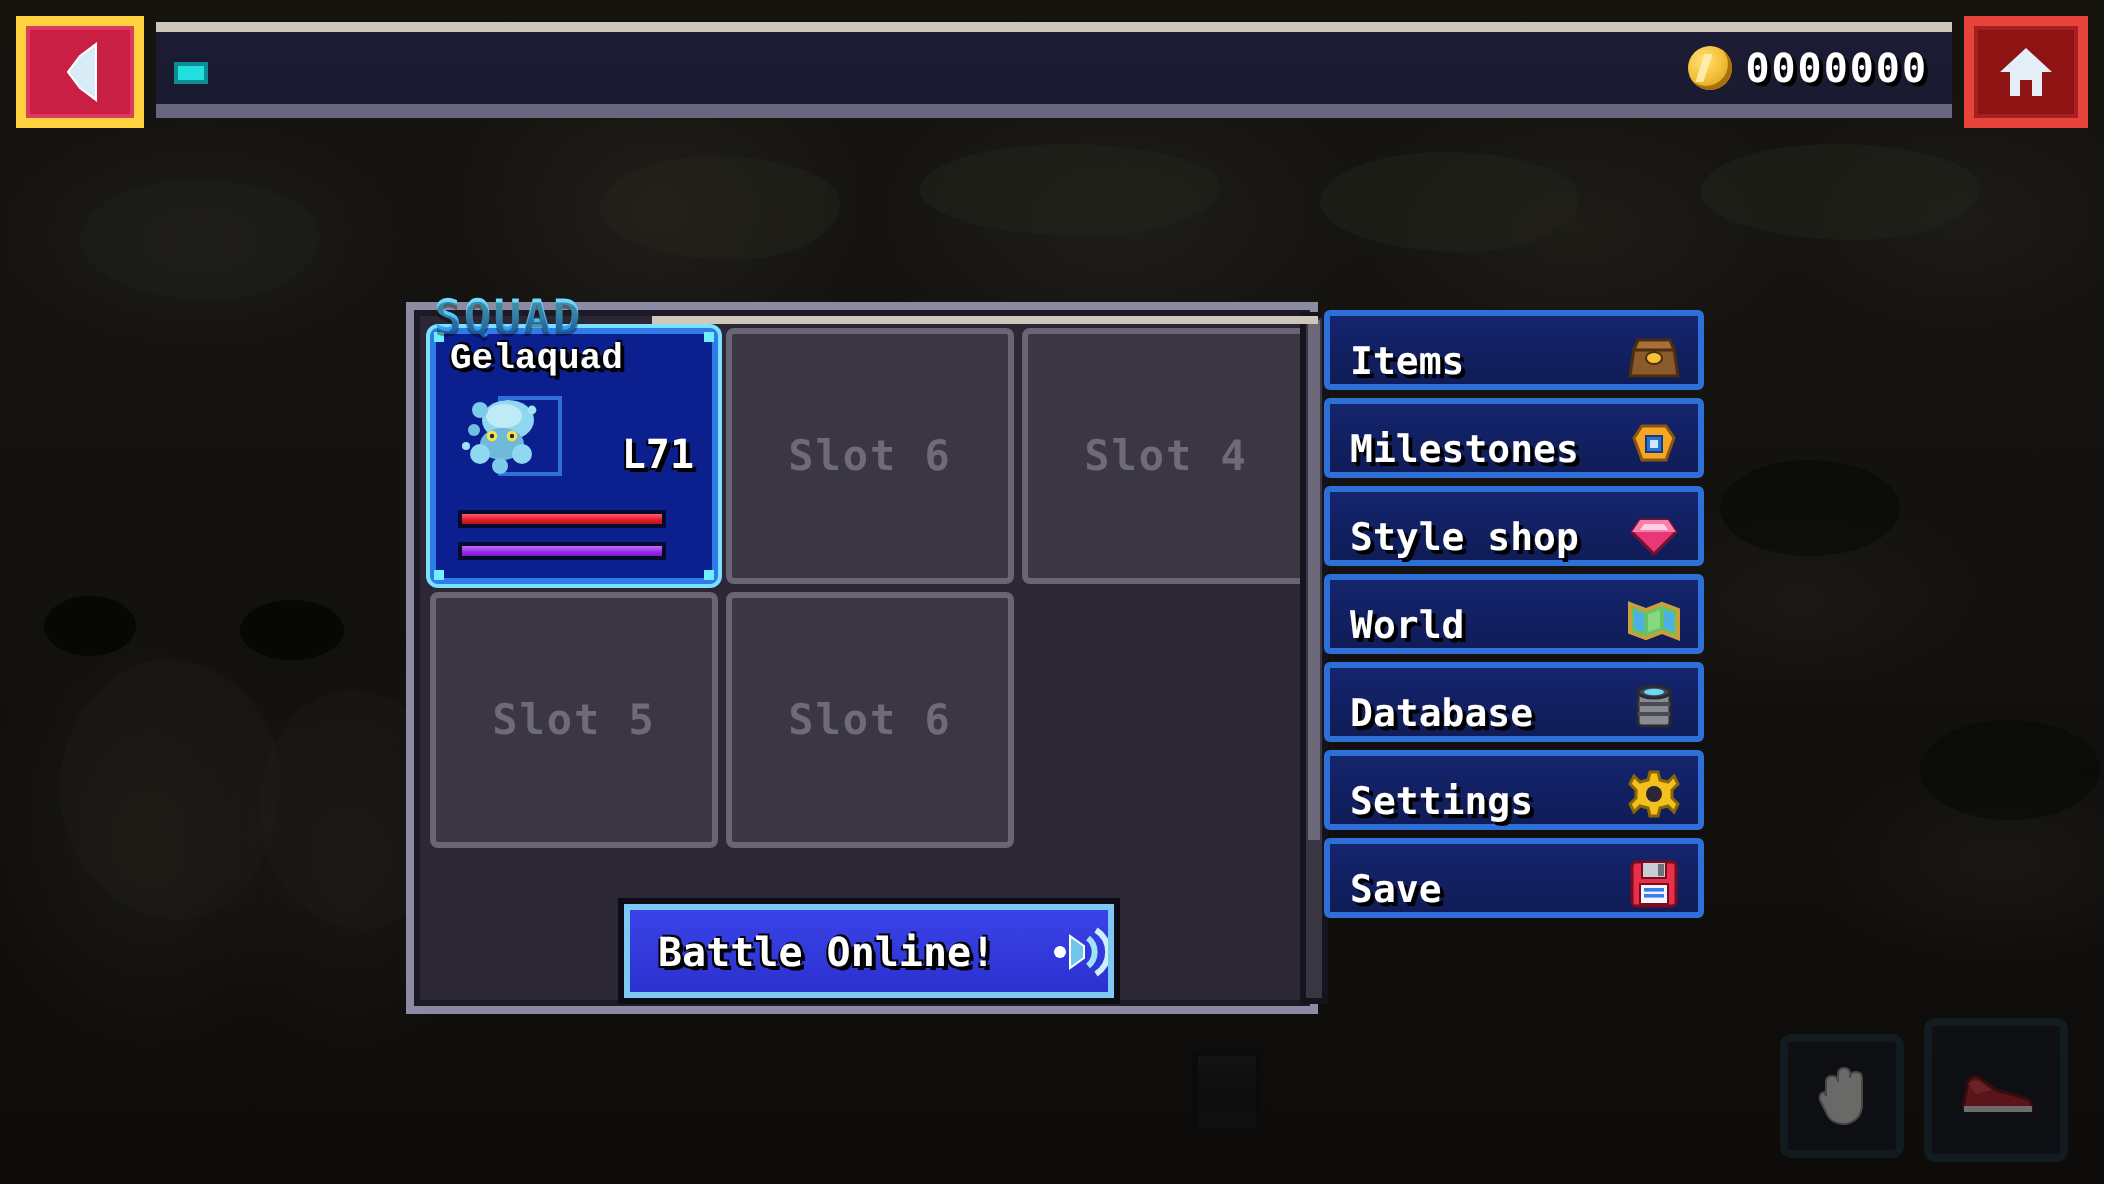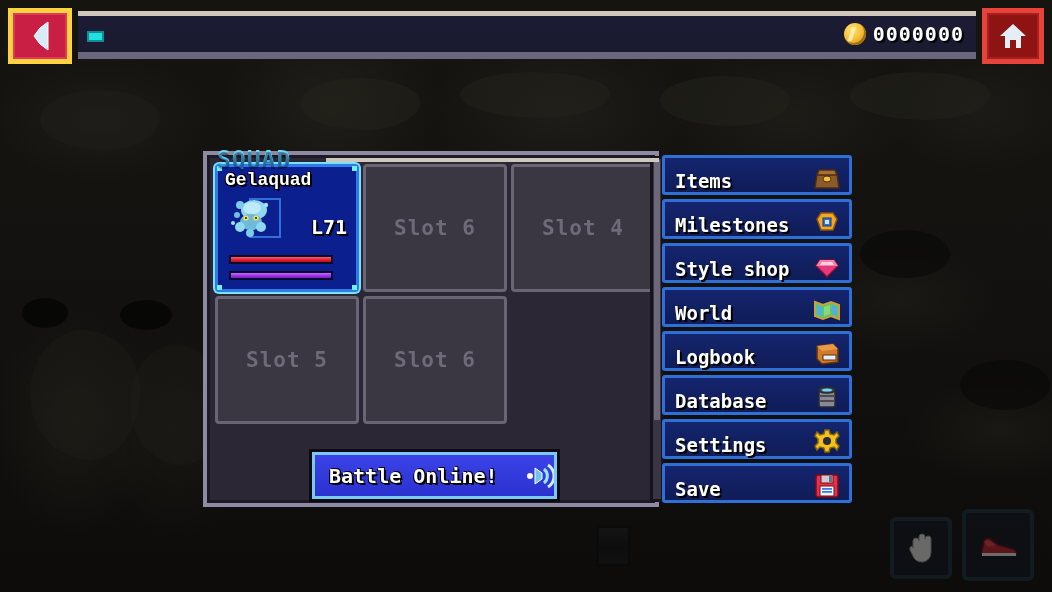--- a/index.html
+++ b/index.html
@@ -428,28 +428,20 @@
     <div class="menu-item">
       <span class="menu-label">World</span>
       <svg class="menu-icon" viewBox="0 0 28 28">
         <path d="M2 6 L10 9 L18 6 L26 9 L26 23 L18 20 L10 23 L2 20 Z" fill="#5fc46a" stroke="#caa03c" stroke-width="2"></path>
         <path d="M4 9 L9 11 L9 20 L4 18 Z" fill="#4fb0e8"></path>
         <path d="M19 9 L24 11 L24 20 L19 18 Z" fill="#4fb0e8"></path>
         <path d="M11 11 L17 9 L17 18 L11 20 Z" fill="#8ad87e"></path>
       </svg>
     </div>
 
-    <div class="menu-item">
-      <span class="menu-label">Logbook</span>
-      <svg class="menu-icon" viewBox="0 0 28 28">
-        <path d="M4 6 L20 4 L25 9 L25 22 L9 24 L4 19 Z" fill="#d07a2a" stroke="#5c3410" stroke-width="1.5"></path>
-        <path d="M4 6 L20 4 L25 9 L9 11 Z" fill="#e89a4a"></path>
-        <rect x="10" y="15" width="13" height="5" fill="#e8eef4" stroke="#5c3410" stroke-width="1"></rect>
-      </svg>
-    </div>
 
     <div class="menu-item">
       <span class="menu-label">Database</span>
       <svg class="menu-icon" viewBox="0 0 28 28">
         <rect x="6" y="5" width="16" height="18" rx="2" fill="#8a8a93" stroke="#2a2a30" stroke-width="1.5"></rect>
         <ellipse cx="14" cy="6" rx="8" ry="3" fill="#3c4a58" stroke="#2a2a30" stroke-width="1.5"></ellipse>
         <ellipse cx="14" cy="6" rx="5" ry="1.6" fill="#6fd8f2"></ellipse>
         <rect x="6" y="11" width="16" height="2" fill="#4a4a52"></rect>
         <rect x="6" y="16" width="16" height="2" fill="#4a4a52"></rect>
       </svg>

